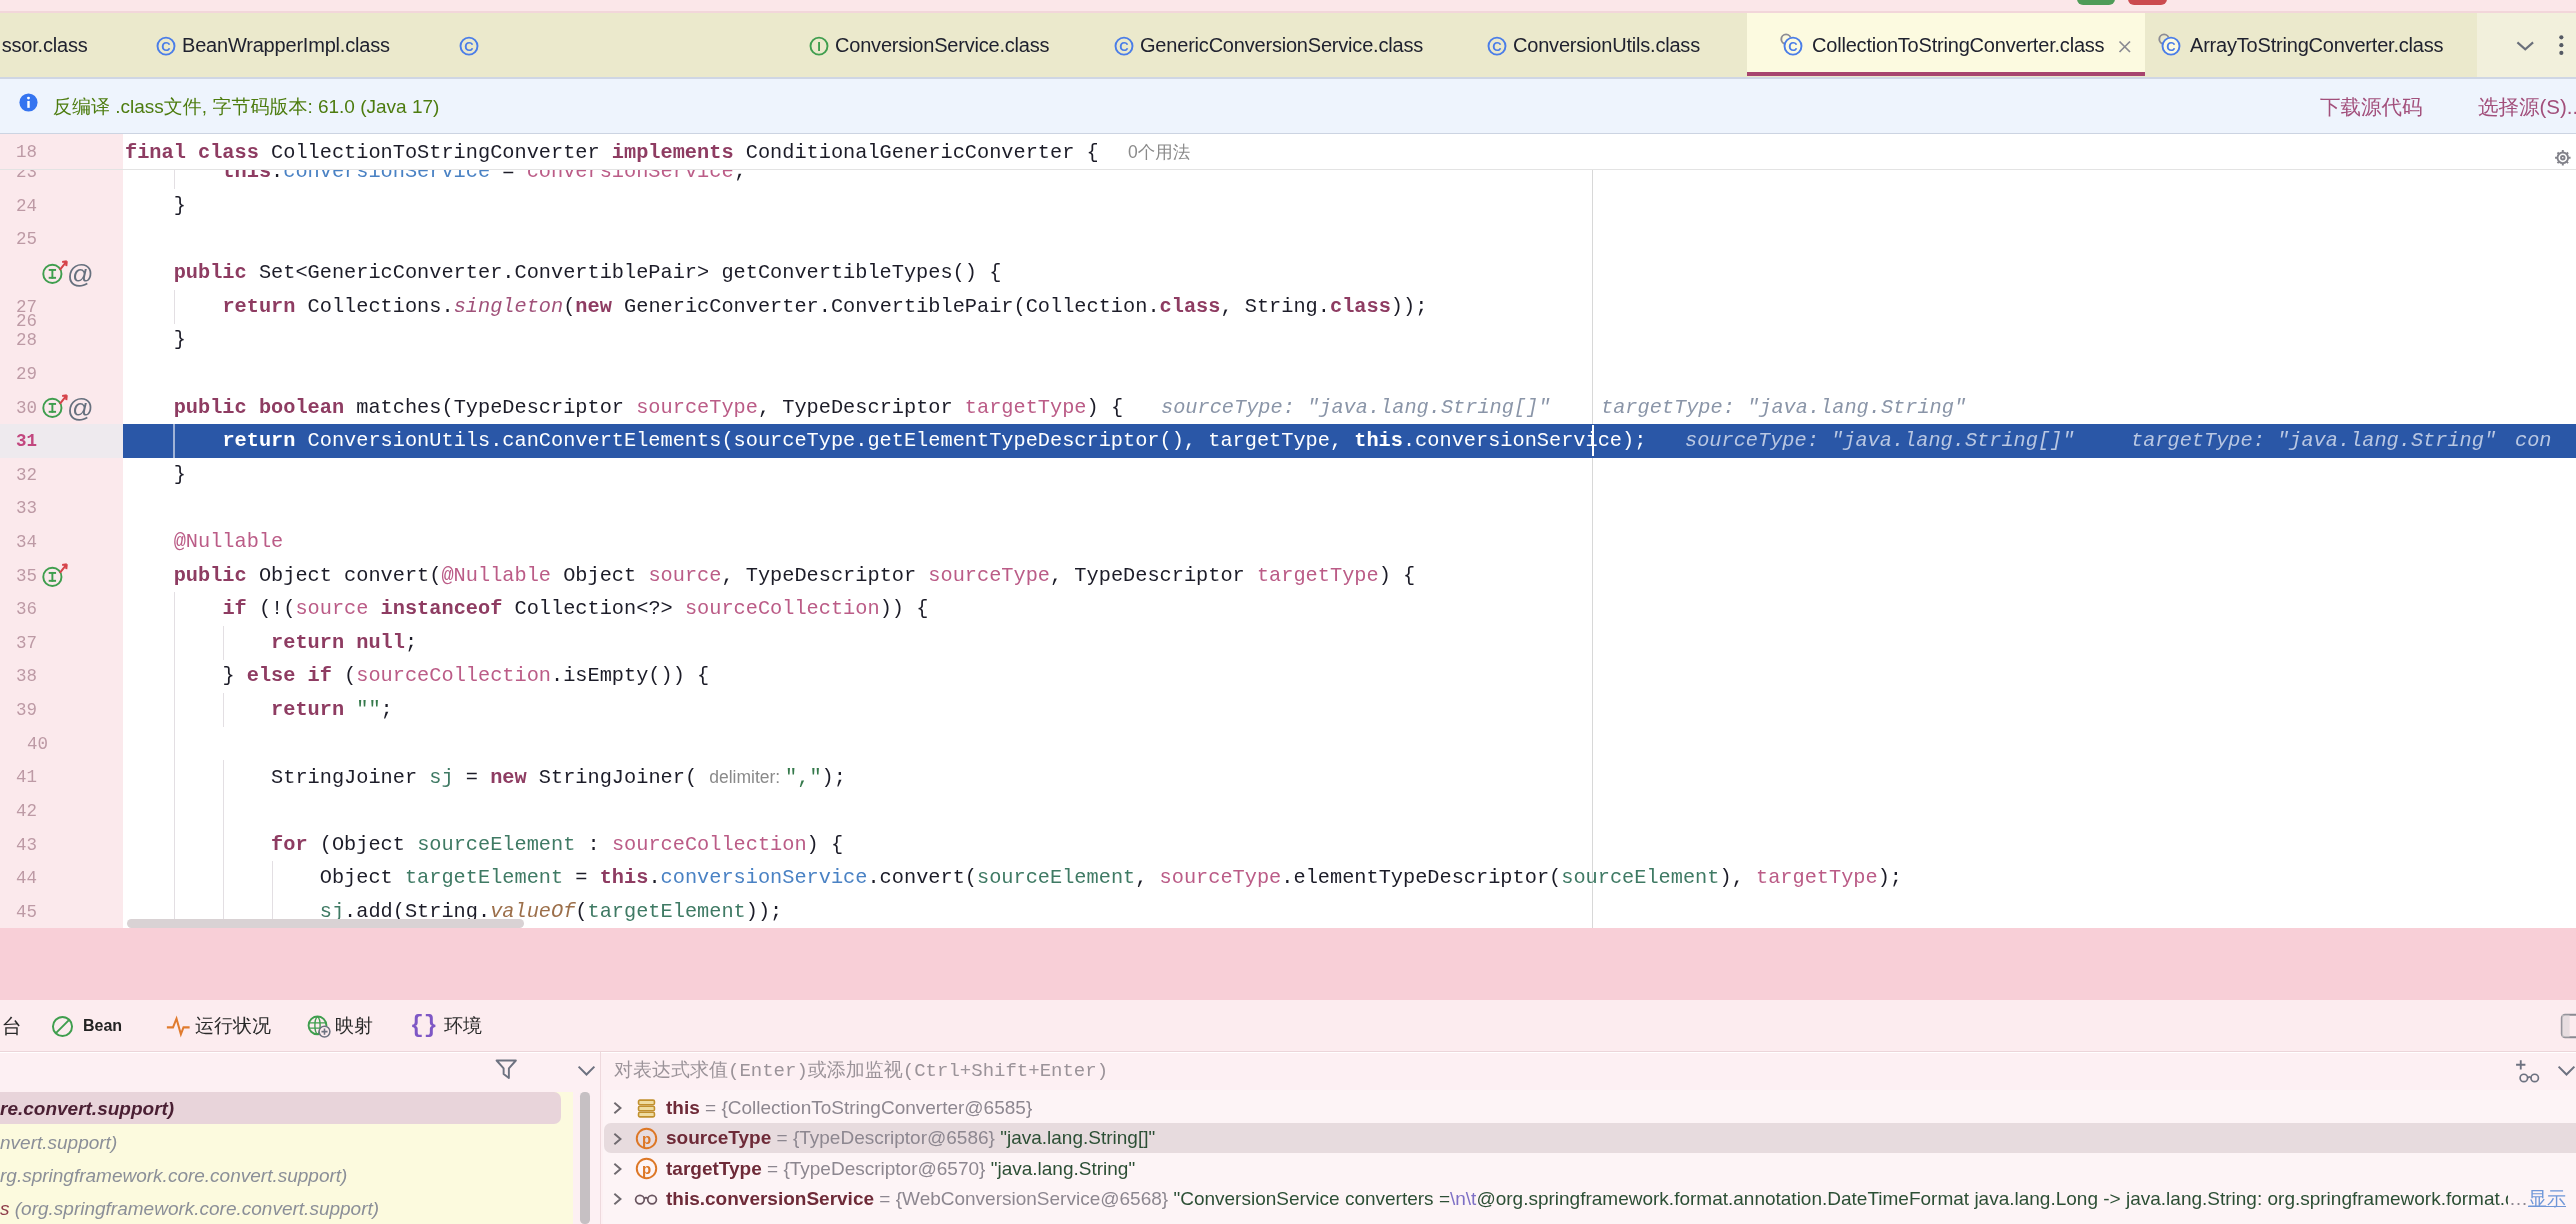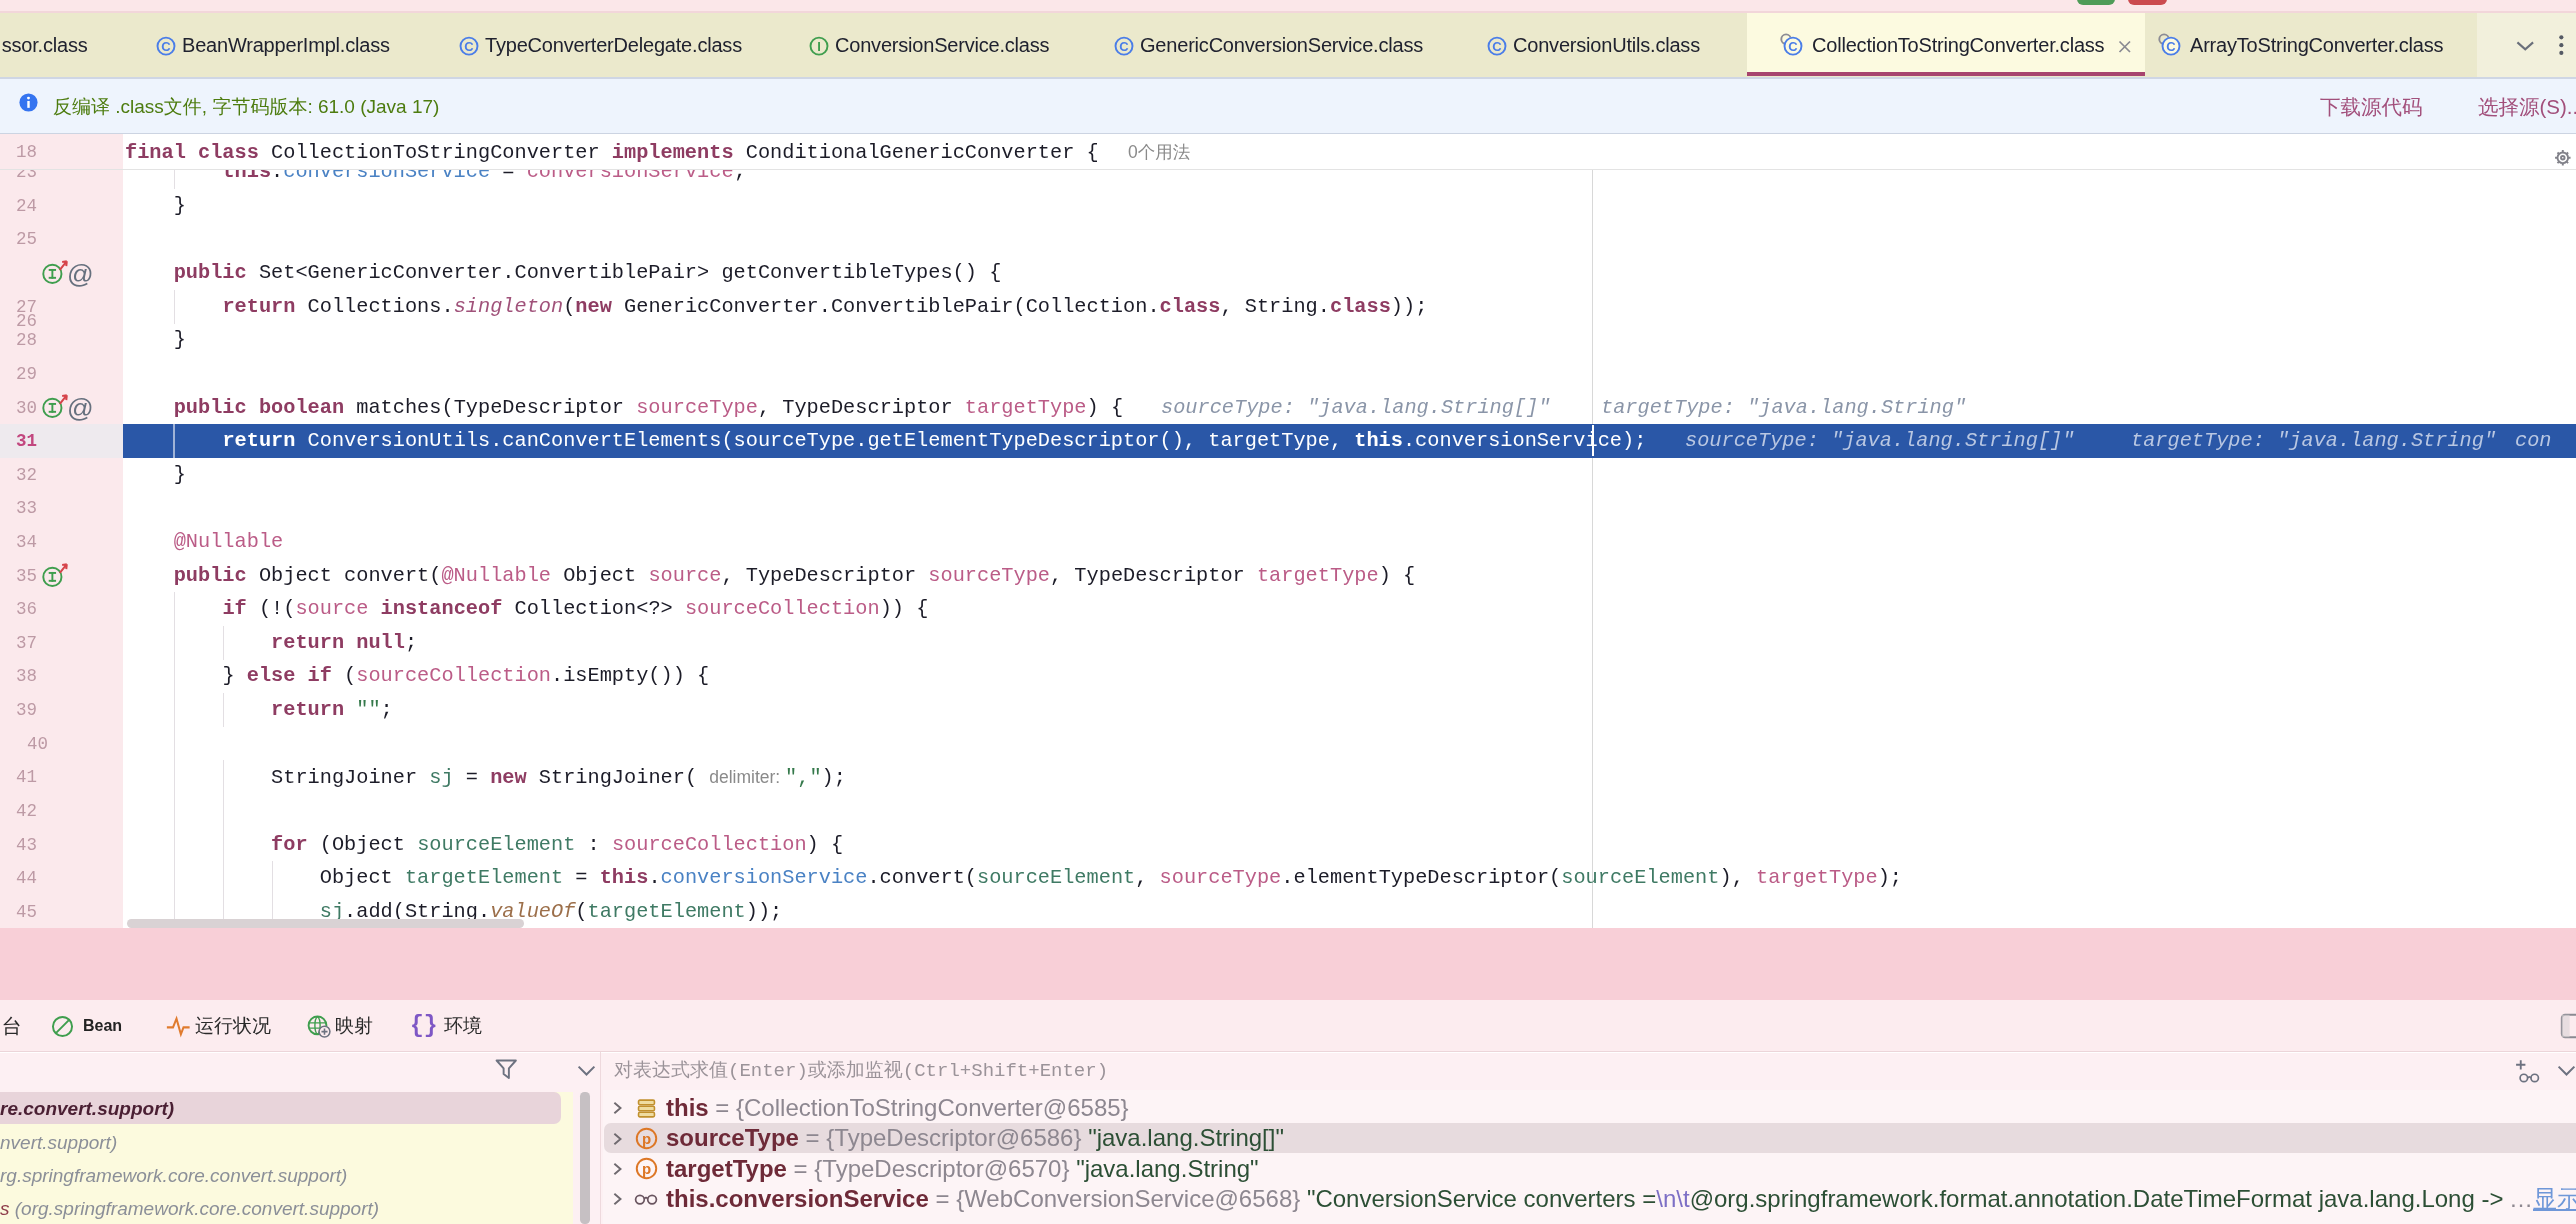--- a/index.html
+++ b/index.html
@@ -17,21 +17,21 @@
 .s1{color:#a0527a;font-style:italic}
 .s2{color:#9c6f4a;font-style:italic}
 .w{color:#fff}
 .wb{color:#fff;font-weight:bold}
 .ih{position:absolute;font-family:"Liberation Mono",monospace;font-size:20.3px;font-style:italic;
  color:#8a95a8;height:34px;line-height:34px;white-space:pre}
 .ihb{color:#b9c7e2}
 .inl{color:#8a8a8a;font-family:"Liberation Sans",sans-serif;font-size:17.5px}
 .tabtxt{position:absolute;height:63px;line-height:65px;font-size:20px;color:#20222f;white-space:pre;letter-spacing:-0.2px}
 .guide{position:absolute;width:1.3px;background:#e3dfe3}
-.wrow{position:absolute;height:30px;line-height:30px;font-size:24px;white-space:pre;color:#8d8790}
+.wrow{position:absolute;height:30px;line-height:30px;font-size:19px;white-space:pre;color:#8d8790}
 .wname{color:#6e2a38;font-weight:600}
 .wstr{color:#2c4f35}
 .wesc{color:#7d6fc5}
 .frow{position:absolute;height:33px;line-height:33px;font-size:19px;font-style:italic;color:#8b8f98;white-space:pre}
 </style></head>
 <body>
 <div id="app">
 <div class="abs" style="left:0;top:0;width:2576px;height:13px;background:#fbe7e9"></div>
 <div class="abs" style="left:0;top:11.4px;width:2576px;height:1.7px;background:#f2d6da"></div>
 <div class="abs" style="left:2077px;top:-7.9px;width:38px;height:13px;border-radius:6.1px;background:#4f9c58"></div>
@@ -43,21 +43,20 @@
 <div class="tabtxt" style="left:1.7px;top:13px">ssor.class</div>
 <svg class="abs" style="left:153px;top:33px" width="26" height="24.5" viewBox="0 0 30 28">
       <circle cx="15" cy="15" r="9.8" fill="none" stroke="#4a7de8" stroke-width="2.2"></circle>
       <text x="15" y="20.5" text-anchor="middle" font-family="Liberation Sans" font-size="15" font-weight="bold" fill="#4a7de8">C</text>
     </svg>
 <div class="tabtxt" style="left:182px;top:13px">BeanWrapperImpl.class</div>
 <svg class="abs" style="left:456px;top:33px" width="26" height="24.5" viewBox="0 0 30 28">
       <circle cx="15" cy="15" r="9.8" fill="none" stroke="#4a7de8" stroke-width="2.2"></circle>
       <text x="15" y="20.5" text-anchor="middle" font-family="Liberation Sans" font-size="15" font-weight="bold" fill="#4a7de8">C</text>
     </svg>
-<div class="tabtxt" style="left:485px;top:13px">TypeConverterDelegate.class</div>
 <svg class="abs" style="left:806px;top:33px" width="26" height="24.5" viewBox="0 0 30 28">
       <circle cx="15" cy="15" r="9.8" fill="none" stroke="#3f9e4e" stroke-width="2.2"></circle>
       <text x="15" y="20.5" text-anchor="middle" font-family="Liberation Sans" font-size="15" font-weight="bold" fill="#3f9e4e">I</text>
     </svg>
 <div class="tabtxt" style="left:835px;top:13px">ConversionService.class</div>
 <svg class="abs" style="left:1111px;top:33px" width="26" height="24.5" viewBox="0 0 30 28">
       <circle cx="15" cy="15" r="9.8" fill="none" stroke="#4a7de8" stroke-width="2.2"></circle>
       <text x="15" y="20.5" text-anchor="middle" font-family="Liberation Sans" font-size="15" font-weight="bold" fill="#4a7de8">C</text>
     </svg>
 <div class="tabtxt" style="left:1140px;top:13px">GenericConversionService.class</div>

